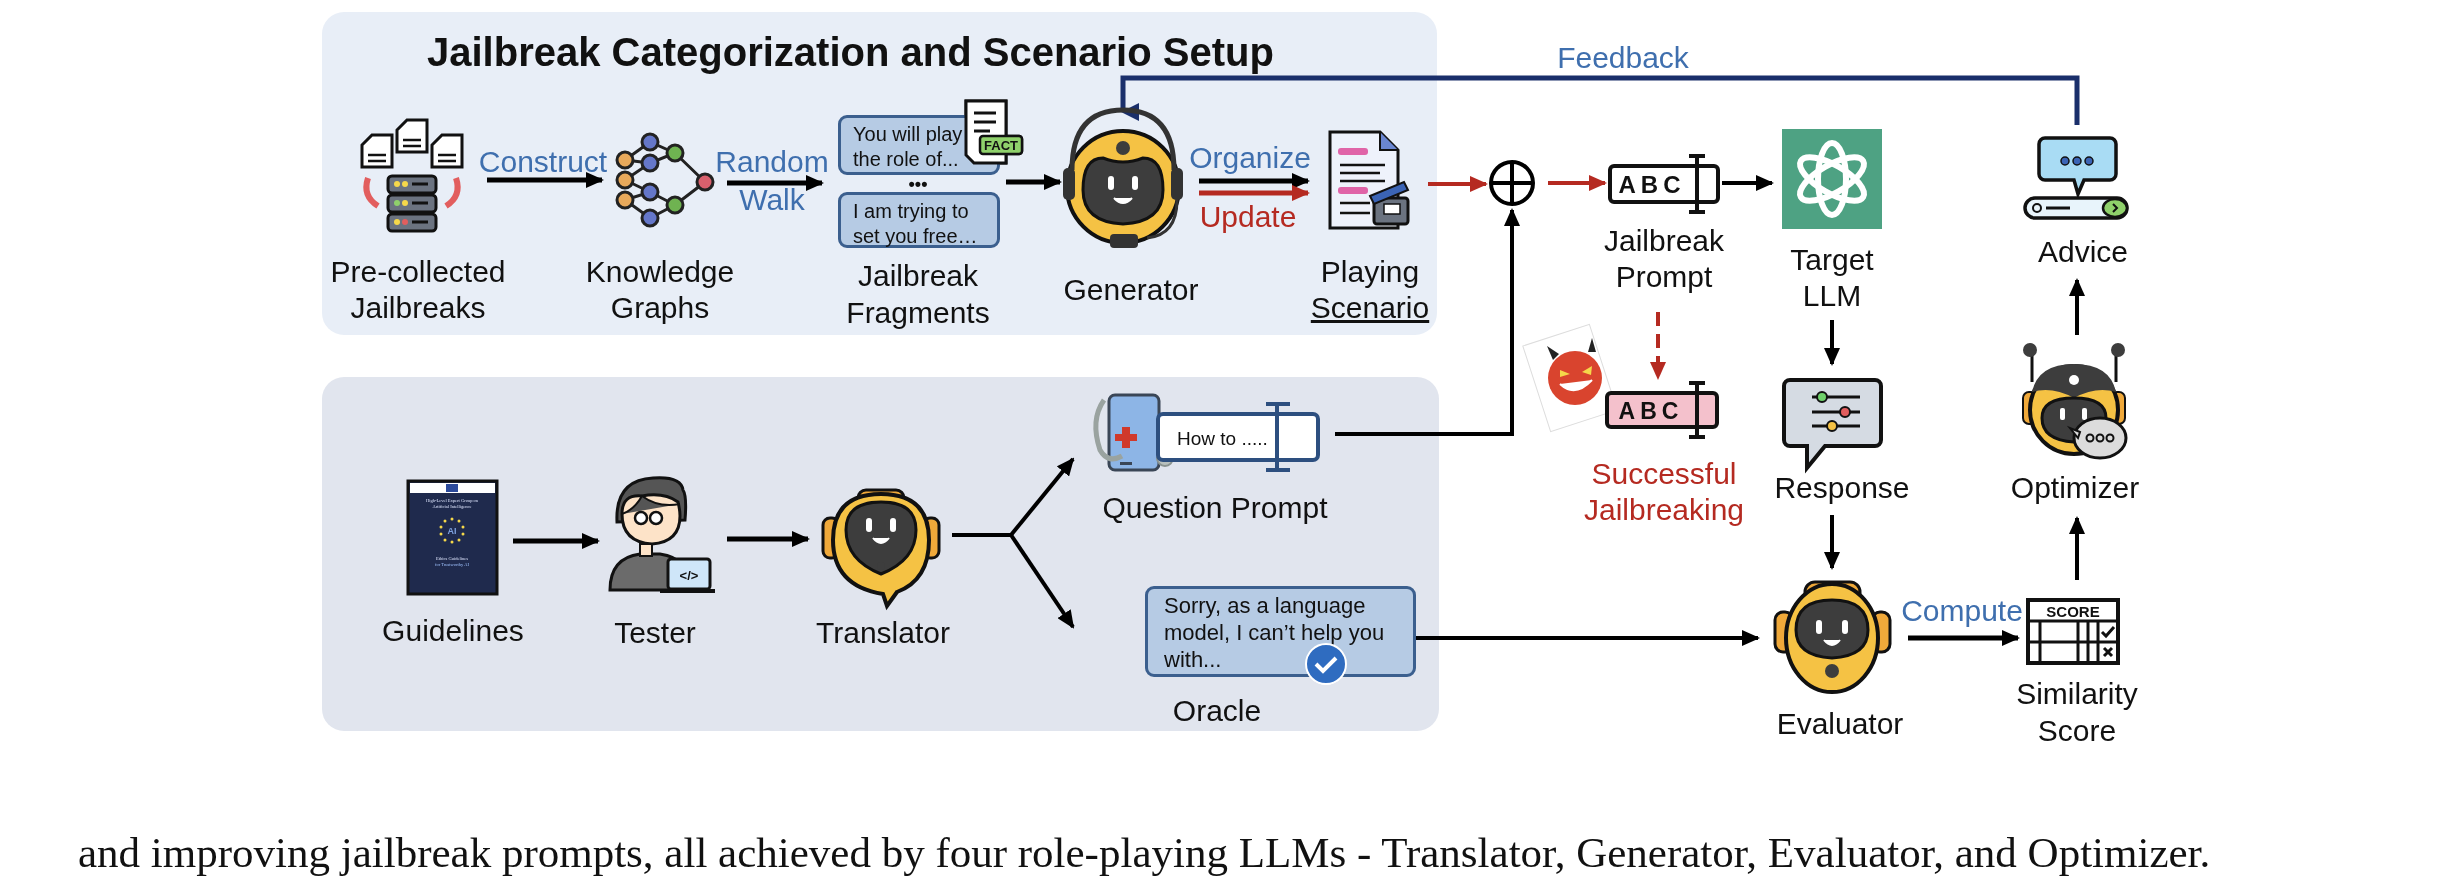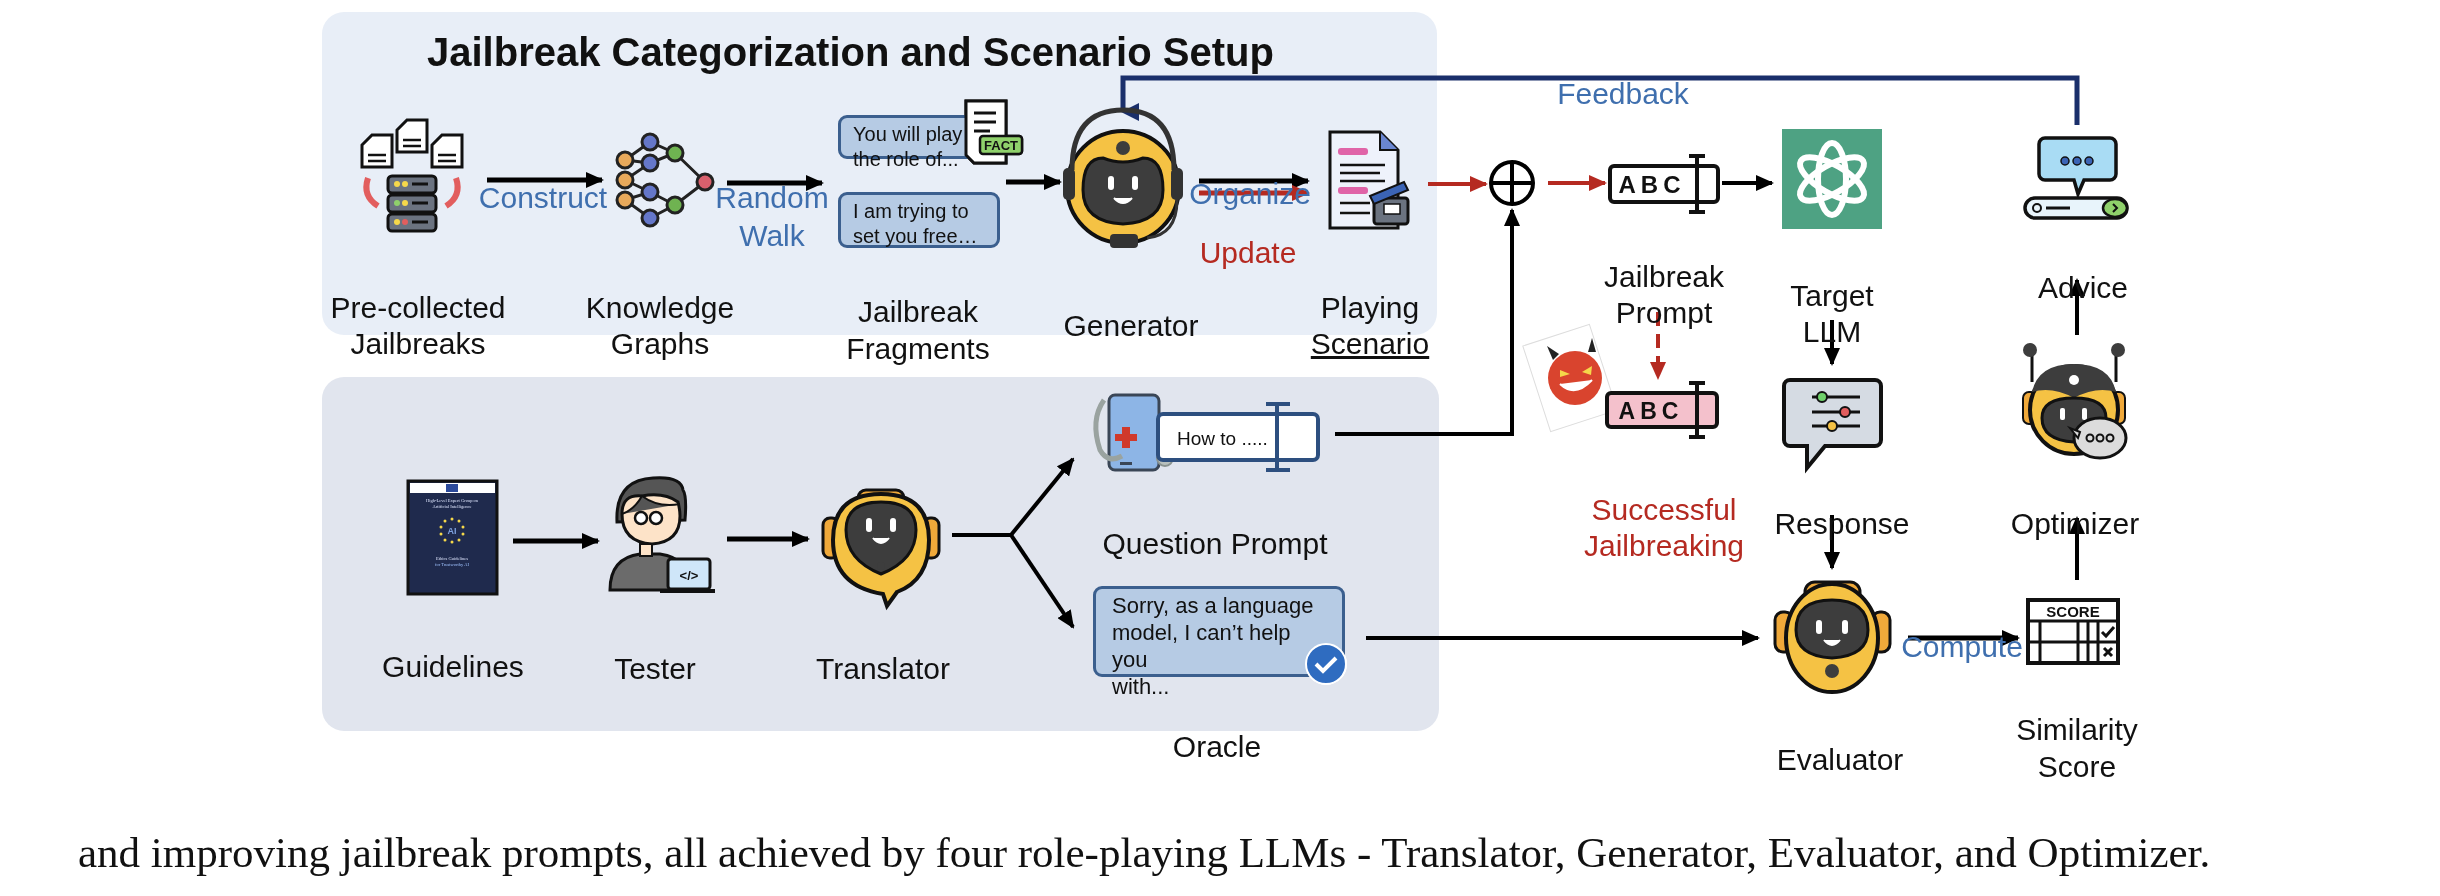--- a/index.html
+++ b/index.html
@@ -2,25 +2,25 @@
 <html><head>
 <meta charset="utf-8">
 <style>
   html, body { margin: 0; padding: 0; background: #ffffff; }
   body { width: 2440px; height: 896px; position: relative; overflow: hidden; font-family: "Liberation Sans", sans-serif; }
   #stage { position: absolute; left: 0; top: 0; width: 2440px; height: 896px; }
   .panel { position: absolute; border-radius: 22px; }
   .panel-top { left: 322px; top: 12px; width: 1115px; height: 323px; background: #e8eef7; }
   .panel-bottom { left: 322px; top: 377px; width: 1117px; height: 354px; background: #e1e5ee; }
   .panel-title { position: absolute; font-weight: bold; font-size: 40px; color: #111; white-space: nowrap; }
-  .lbl { position: absolute; font-size: 30px; color: #111; text-align: right; line-height: 36px; white-space: nowrap; transform: translateX(-50%); margin-top: 36px; }
+  .lbl { position: absolute; font-size: 30px; color: #111; text-align: right; line-height: 36px; white-space: nowrap; transform: translateX(-50%); }
   .blue { color: #3f6fae; }
   .red { color: #b52a21; }
   .frag { position: absolute; background: #b6cbe4; border: 3px solid #3b5f8e; border-radius: 9px; font-size: 20px; line-height: 25px; color: #111; padding: 4px 12px; box-sizing: border-box; }
-  .oracle-box { position: absolute; left: 1093px; top: 586px; width: 252px; height: 91px; background: #b6cbe4; border: 3px solid #3b5f8e; border-radius: 9px; font-size: 22px; line-height: 27px; color: #111; padding: 3px 16px; box-sizing: border-box; }
+  .oracle-box { position: absolute; left: 1145px; top: 586px; width: 271px; height: 91px; background: #b6cbe4; border: 3px solid #3b5f8e; border-radius: 9px; font-size: 22px; line-height: 27px; color: #111; padding: 3px 16px; box-sizing: border-box; }
   .caption { position: absolute; left: 78px; font-family: "Liberation Serif", serif; font-size: 43px; color: #111; white-space: nowrap; }
   svg { position: absolute; left: 0; top: 0; overflow: visible; }
   .svgtext { font-family: "Liberation Sans", sans-serif; }
   .booktext { font-family: "Liberation Serif", serif; }
 </style>
 </head>
 <body>
 
 <div id="stage">
 
@@ -339,21 +339,21 @@
       <line x1="1266" y1="470" x2="1290" y2="470" stroke="#2d4f7f" stroke-width="4"></line>
       <text class="svgtext" x="1177" y="445" font-size="19" fill="#111">How to .....</text>
     </g>
 
     <g>
       <circle cx="1326" cy="664" r="20" fill="#2f6cc0" stroke="#fff" stroke-width="2"></circle>
       <path d="M1316,664 l7,7 l13,-13" fill="none" stroke="#fff" stroke-width="4"></path>
     </g>
   </svg>
 
-  <div class="frag" style="left:838px; top:115px; width:162px; height:44px;">
+  <div class="frag" style="left:838px; top:115px; width:162px; height:60px;">
     <div>You will play</div>
     <div>the role of...</div>
   </div>
   <div class="lbl" style="left:918px; top:166px; font-size:18px; font-weight:bold;">•••</div>
   <div class="frag" style="left:838px; top:192px; width:162px; height:56px;">
     <div>I am trying to</div>
     <div>set you free…</div>
   </div>
 
   <svg width="2440" height="896" style="pointer-events:none;">

